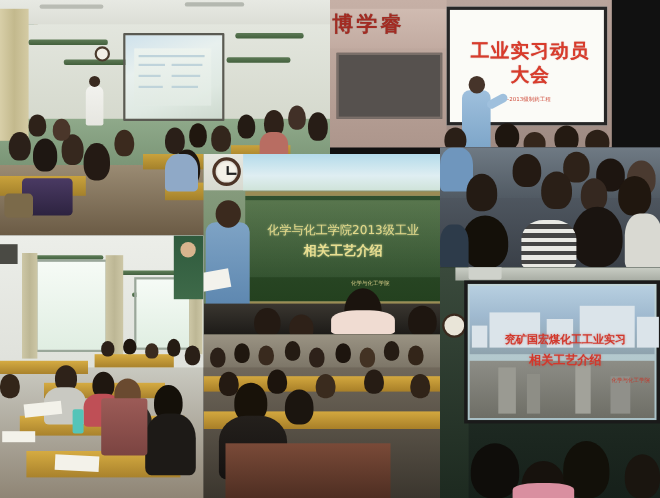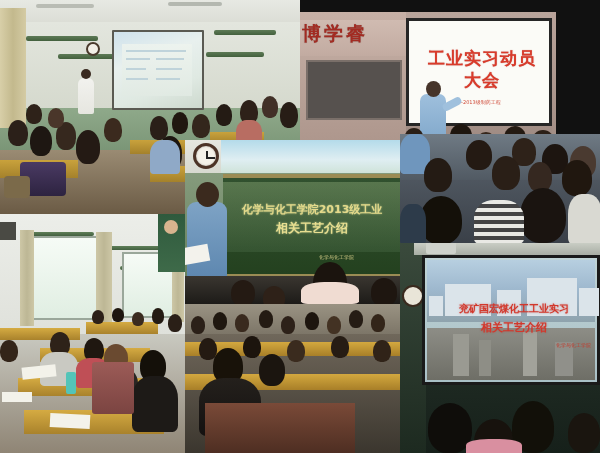--- a/index.html
+++ b/index.html
@@ -50,21 +50,21 @@
   #p1 .clock { position:absolute; left:86px; top:42px; width:14px; height:14px;
         border-radius:50%; background:#f2efe6; border:2px solid #4a3a2c; }
   #p1 .teacher { position:absolute; left:78px; top:78px; width:16px; height:36px;
         background:linear-gradient(#f2f2ee,#e6e6e0); border-radius:6px 6px 2px 2px; }
   #p1 .teacher .hd { position:absolute; left:3px; top:-9px; width:10px; height:10px;
         border-radius:50%; background:#3a2a20; }
   #p1 .desk { position:absolute; background:linear-gradient(#c9a23c,#a4812b); }
   #p1 .bag { position:absolute; border-radius:4px; }
 
   
-  #p2 { left:300px; top:12px; width:256px; height:134px;
+  #p2 { left:300px; top:0; width:256px; height:134px;
         background:linear-gradient(#b9a59c,#9e8a82); }
   #p2 .wallL { position:absolute; left:0; top:0; width:106px; height:134px;
         background:linear-gradient(#c6b0a6,#ad968c); }
   #p2 .banner { position:absolute; left:0; top:8px; width:106px; height:36px;
         background:linear-gradient(#d0bbb1,#c2aba1); }
   #p2 .bannerTxt { position:absolute; left:2px; top:9px; width:104px;
         color:#a32b22; font-size:19px; letter-spacing:3px; font-weight:bold;
         font-family:"DejaVu Sans", sans-serif; white-space:nowrap; overflow:hidden;
         text-shadow:0 0 1px rgba(0,0,0,.35); }
   #p2 .darkboard { position:absolute; left:6px; top:48px; width:96px; height:60px;
@@ -106,21 +106,21 @@
   #p4 .clock .h { position:absolute; background:#222; }
   #p4 .frame { position:absolute; left:36px; top:0; width:179px; height:33px;
         background:linear-gradient(#b4dbea,#dfeef2 60%,#cfe3d9); }
   #p4 .bb { position:absolute; left:38px; top:34px; width:177px; height:104px;
         background:linear-gradient(#31512f,#24411f);
         border-top:4px solid #9b8c54; border-bottom:4px solid #9b8c54; }
   #p4 .proj { position:absolute; left:0; top:4px; width:177px; height:70px;
         background:linear-gradient(rgba(180,205,150,.30),rgba(150,190,150,.12)); }
   #p4 .bbT1 { position:absolute; left:4px; top:24px; width:170px; text-align:center;
         color:#e3d98a; font-size:11px; font-family:"DejaVu Sans", sans-serif;
-        font-weight:bold; letter-spacing:0px; text-shadow:0 0 2px rgba(255,255,180,.6); }
+        font-weight:normal; letter-spacing:0px; text-shadow:0 0 2px rgba(255,255,180,.6); }
   #p4 .bbT2 { position:absolute; left:4px; top:42px; width:170px; text-align:center;
         color:#e8de90; font-size:12px; font-family:"DejaVu Sans", sans-serif;
         font-weight:bold; text-shadow:0 0 2px rgba(255,255,180,.6); }
   #p4 .bbT3 { position:absolute; left:96px; top:76px; width:78px;
         color:#cfc884; font-size:5px; font-family:"DejaVu Sans", sans-serif; }
   #p4 .spk { position:absolute; left:2px; top:62px; width:40px; height:82px;
         background:linear-gradient(#7ea3c5,#5b85ae); border-radius:9px 9px 0 0; }
   #p4 .spk .hd { position:absolute; left:9px; top:-20px; width:23px; height:25px;
         border-radius:50%; background:#3b2a1e; }
   #p4 .paper { position:absolute; left:-4px; top:44px; width:26px; height:17px;

